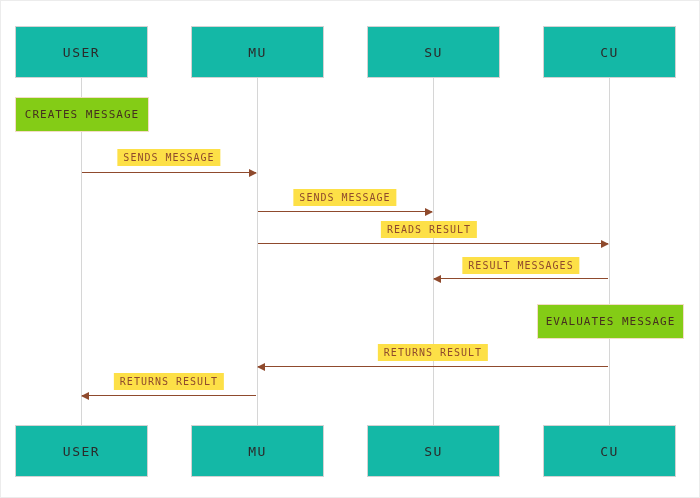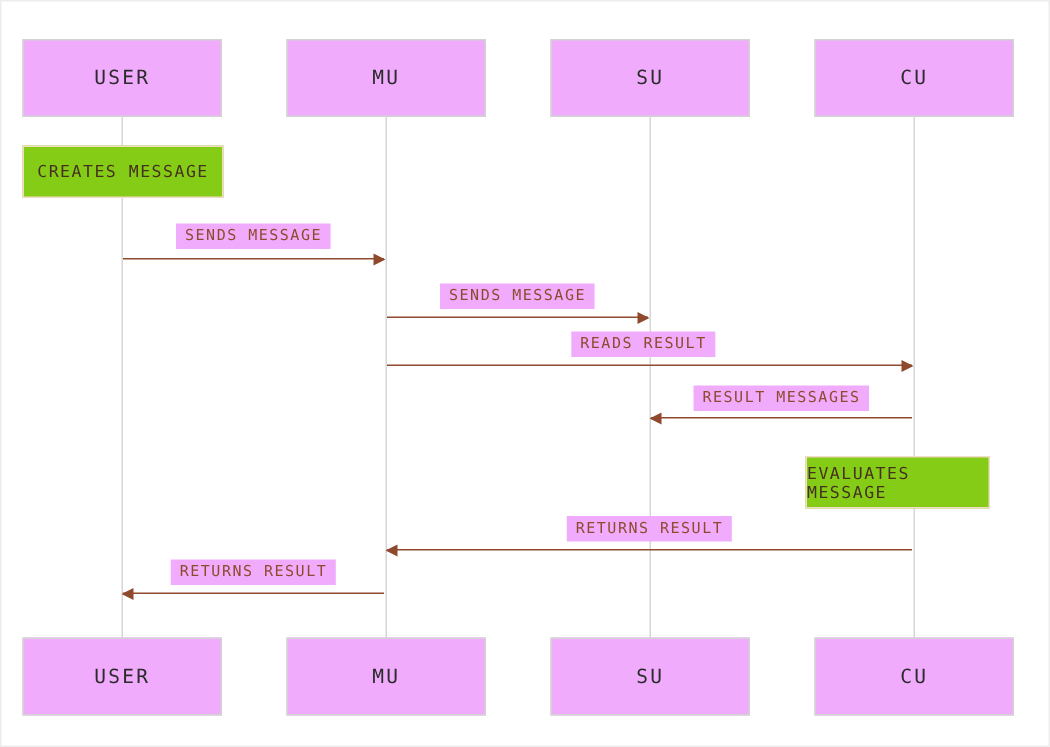--- a/index.html
+++ b/index.html
@@ -13,40 +13,40 @@
     overflow:hidden;
   }
   .lifeline{
     position:absolute;
     top:77px;height:347px;width:1px;
     background:#d6d6d6;
   }
   .actor{
     position:absolute;
     width:133px;height:52px;
-    background:#f0abfc;
+    background:#14b8a6;
     border:1px solid #d2d2d2;
     box-sizing:border-box;
     display:flex;align-items:center;justify-content:center;
     font-size:13px;letter-spacing:1.5px;color:#2b2b2b;
     z-index:4;
   }
   .note{
     position:absolute;
     background:#84cc16;
     border:1px solid #f3dcc6;
     box-sizing:border-box;
     display:flex;align-items:center;justify-content:center;
     font-size:11px;letter-spacing:1px;color:#46301f;
     z-index:3;
   }
   .msg-label{
     position:absolute;
     transform:translateX(-50%);
-    background:#f0abfc;
+    background:#fde047;
     padding:3px 6px;
     font-size:10px;letter-spacing:1px;
     color:#8f4a2d;
     white-space:nowrap;
     z-index:2;
   }
   .msg-line{
     position:absolute;
     height:0;
     border-top:1px solid #8f4a2d;
@@ -116,21 +116,21 @@
     </div>
   </div>
 
   <div>
     <div class="msg-label" style="left:520px;top:256px">RESULT MESSAGES</div>
     <div class="msg-line" style="left:433px;top:277px;width:174px">
       <span class="arrowhead left"></span>
     </div>
   </div>
 
-  <div class="note" style="left:536px;top:303px;width:123px;height:35px">
+  <div class="note" style="left:536px;top:303px;width:147px;height:35px">
     <span>EVALUATES MESSAGE</span>
   </div>
 
   <div>
     <div class="msg-label" style="left:432px;top:343px">RETURNS RESULT</div>
     <div class="msg-line" style="left:257px;top:365px;width:350px">
       <span class="arrowhead left"></span>
     </div>
   </div>
 

